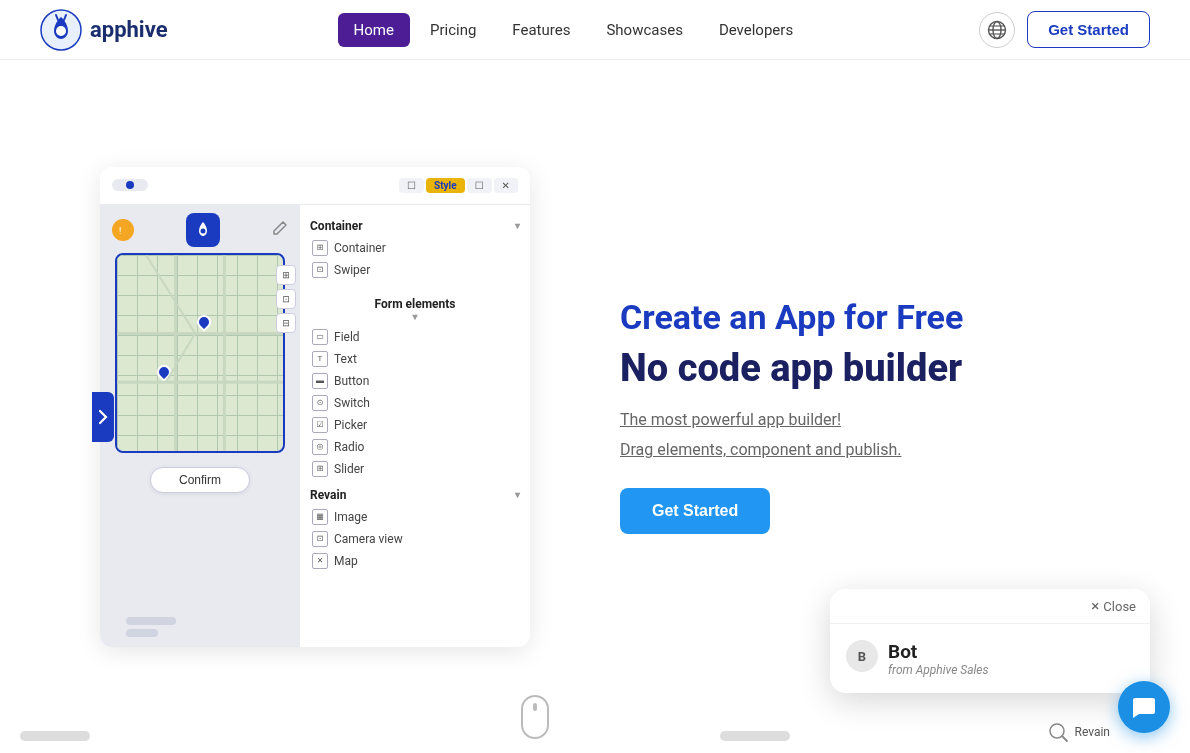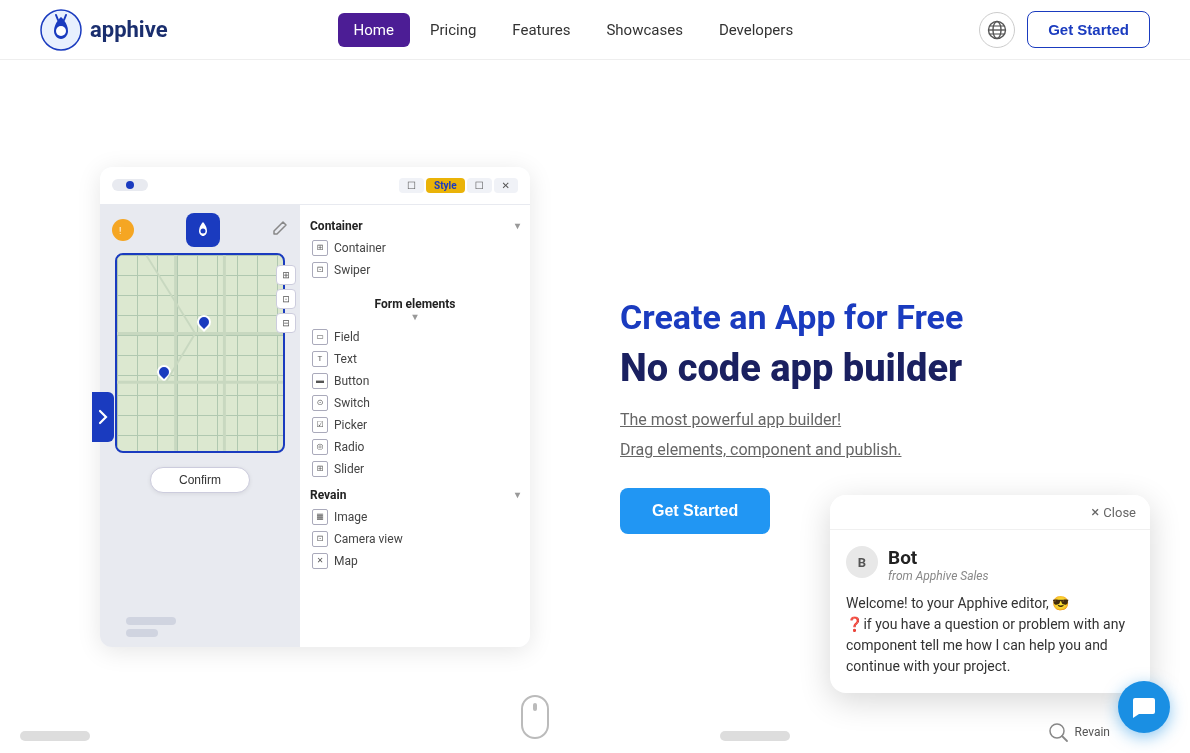--- a/index.html
+++ b/index.html
@@ -460,24 +460,20 @@
     </div>
   </div>
   <div class="chat-body">
     <div class="chat-agent-row">
       <div class="chat-avatar">B</div>
       <div class="chat-agent-info">
         <div class="chat-agent-name">Bot</div>
         <div class="chat-agent-company">from Apphive Sales</div>
       </div>
     </div>
-    <div class="chat-message">
-      Welcome! to your Apphive editor, 😎<br>
-      ❓if you have a question or problem with any component tell me how I can help you and continue with your project.
-    </div>
   </div>
 </div>
 
 <div class="chat-fab">
   <svg width="26" height="26" viewBox="0 0 26 26" fill="none">
     <path d="M4 4h18a2 2 0 012 2v12a2 2 0 01-2 2H8l-6 4V6a2 2 0 012-2z" fill="#fff"></path>
   </svg>
 </div>
 
 <div class="revain-badge">

